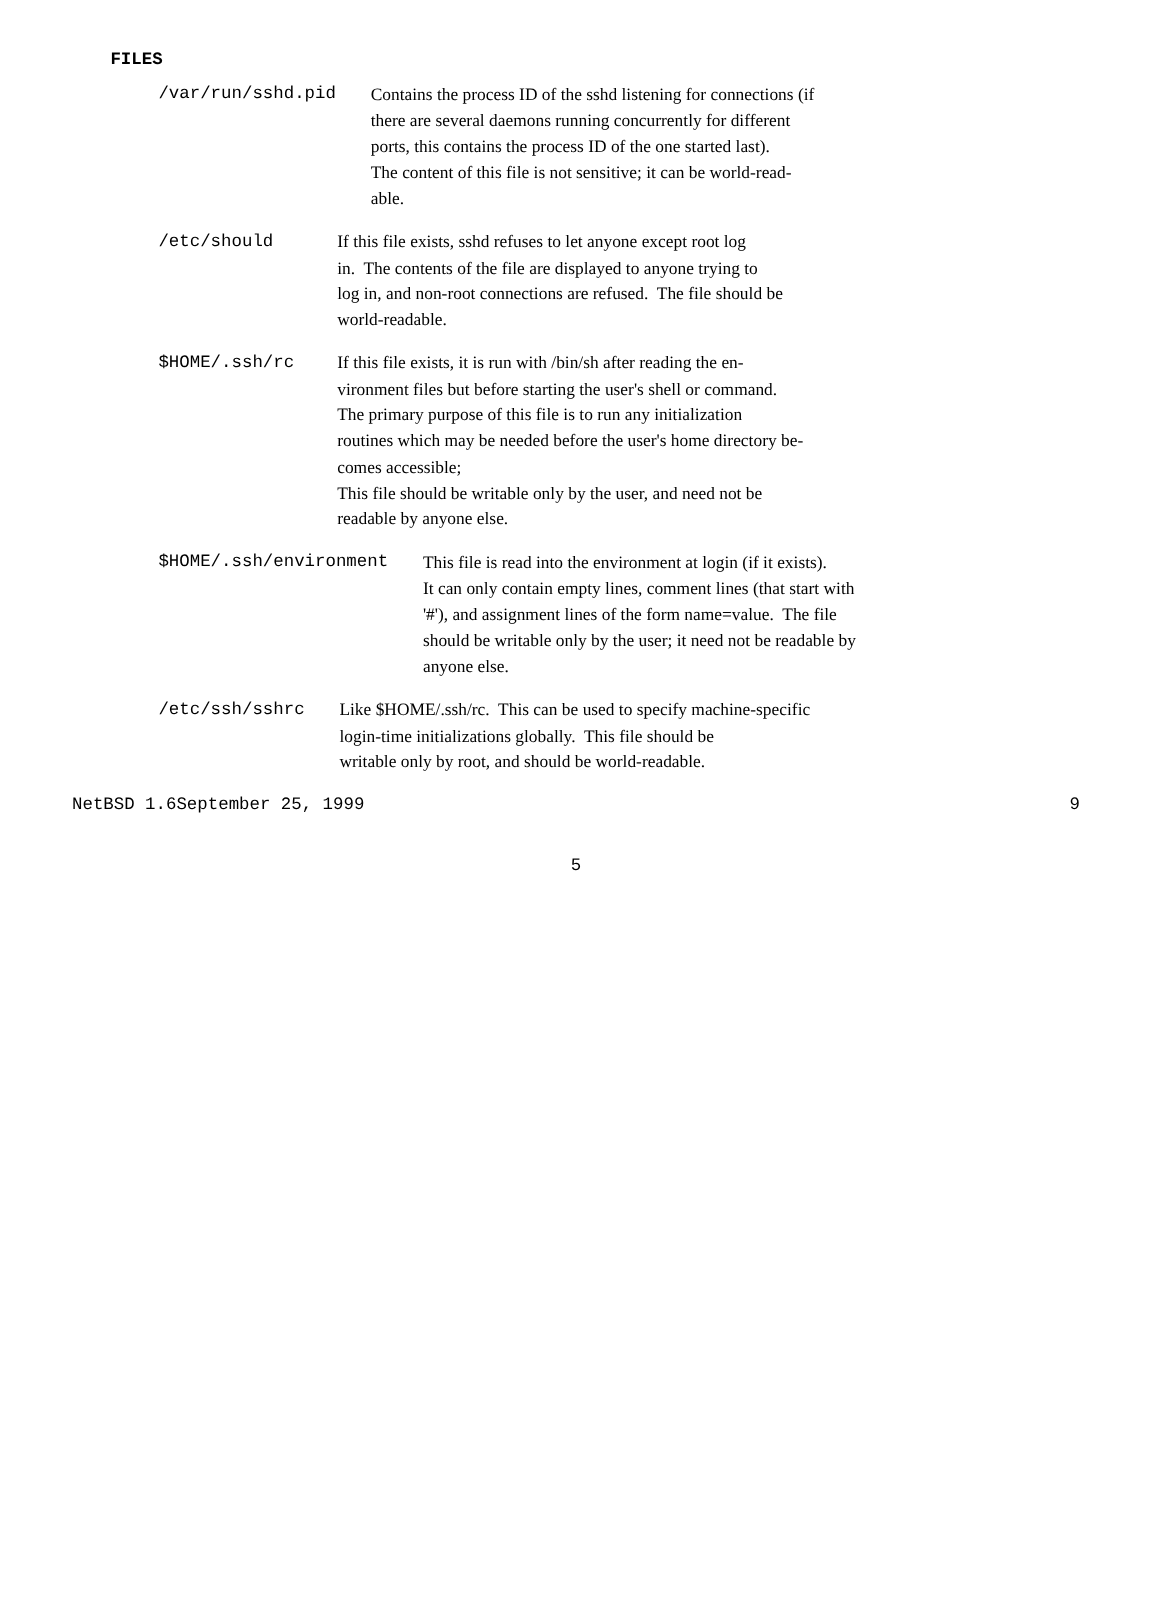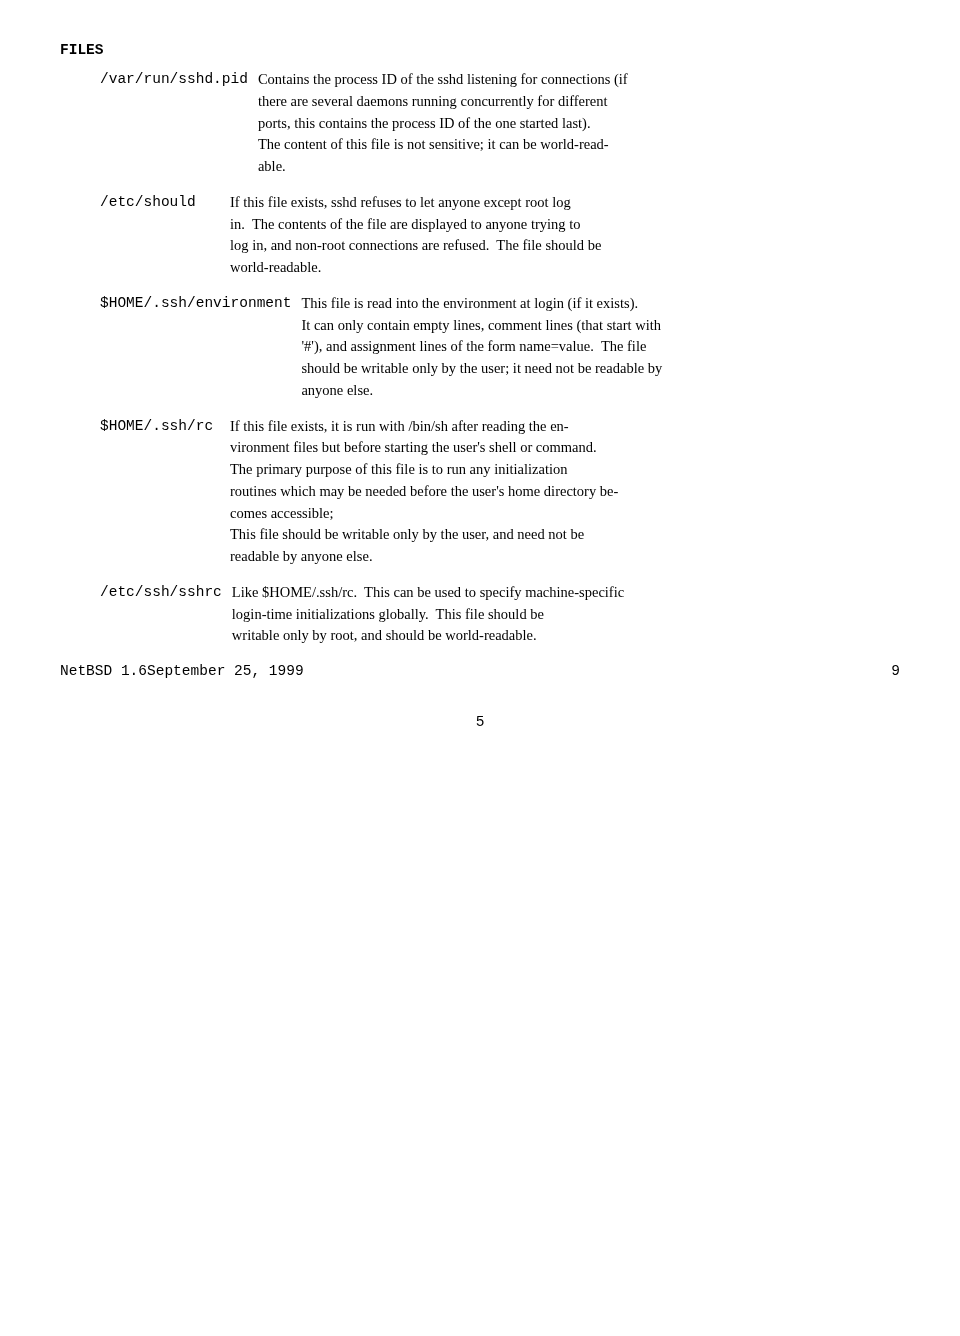--- a/index.html
+++ b/index.html
@@ -15,32 +15,34 @@
       line-height: 1.45;
       color: #000000;
       width: 960px;
       min-height: 1336px;
       padding: 40px 60px 60px 60px;
     }
 
     .files-section {
       display: flex;
       flex-direction: column;
+      margin-left: 32px;
     }
 
     .files-title {
       font-size: 14.5px;
       font-weight: bold;
       margin-bottom: 8px;
     }
 
     .entry {
       display: flex;
       flex-direction: row;
       margin-bottom: 14px;
+      gap: 19px;
     }
 
     .entry-label {
       min-width: 160px;
       padding-left: 0px;
       font-size: 14.5px;
       white-space: nowrap;
     }
 
     .entry-content {
@@ -90,40 +92,40 @@
     <div class="entry-label" style="padding-left: 40px;">/etc/should</div>
     <div class="entry-content">
       If this file exists, sshd refuses to let anyone except root log<br>
       in.&nbsp; The contents of the file are displayed to anyone trying to<br>
       log in, and non-root connections are refused.&nbsp; The file should be<br>
       world-readable.
     </div>
   </div>
 
   <div class="entry">
-    <div class="entry-label" style="padding-left: 40px;">$HOME/.ssh/environment</div>
-    <div class="entry-content">
-      This file is read into the environment at login (if it exists).<br>
-      It can only contain empty lines, comment lines (that start with<br>
-      '#'), and assignment lines of the form name=value.&nbsp; The file<br>
-      should be writable only by the user; it need not be readable by<br>
-      anyone else.
-    </div>
-  </div>
-
-  <div class="entry">
     <div class="entry-label" style="padding-left: 40px;">$HOME/.ssh/rc</div>
     <div class="entry-content">
       If this file exists, it is run with /bin/sh after reading the en-<br>
       vironment files but before starting the user's shell or command.<br>
       The primary purpose of this file is to run any initialization<br>
       routines which may be needed before the user's home directory be-<br>
       comes accessible;<br>
       This file should be writable only by the user, and need not be<br>
       readable by anyone else.
+    </div>
+  </div>
+
+  <div class="entry">
+    <div class="entry-label" style="padding-left: 40px;">$HOME/.ssh/environment</div>
+    <div class="entry-content">
+      This file is read into the environment at login (if it exists).<br>
+      It can only contain empty lines, comment lines (that start with<br>
+      '#'), and assignment lines of the form name=value.&nbsp; The file<br>
+      should be writable only by the user; it need not be readable by<br>
+      anyone else.
     </div>
   </div>
 
   <div class="entry">
     <div class="entry-label" style="padding-left: 40px;">/etc/ssh/sshrc</div>
     <div class="entry-content">
       Like $HOME/.ssh/rc.&nbsp; This can be used to specify machine-specific<br>
       login-time initializations globally.&nbsp; This file should be<br>
       writable only by root, and should be world-readable.
     </div>

